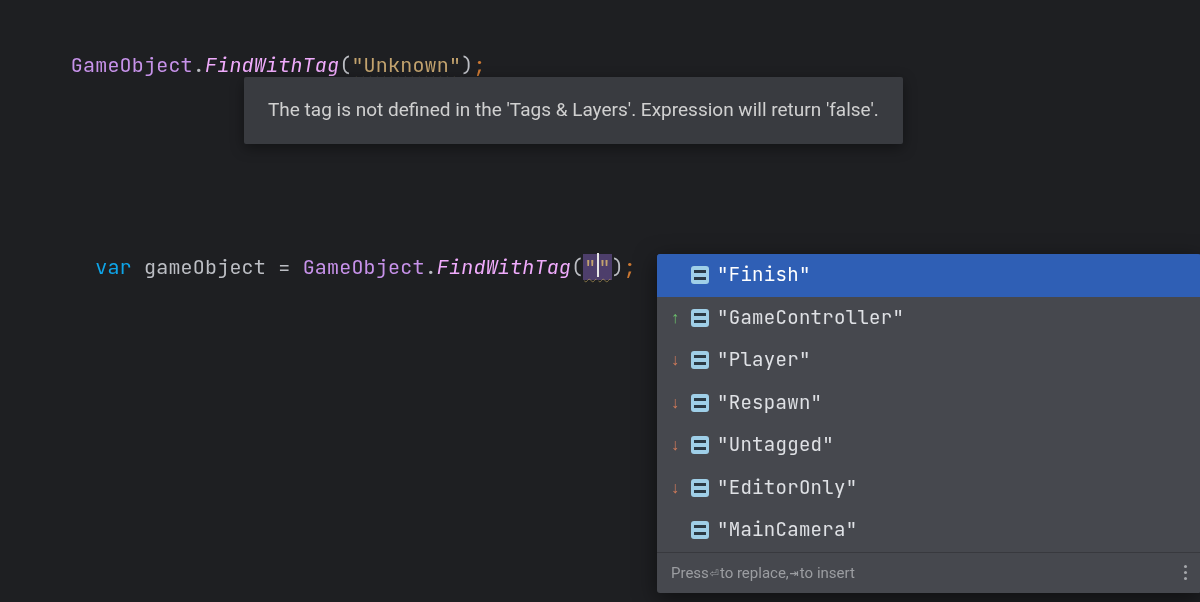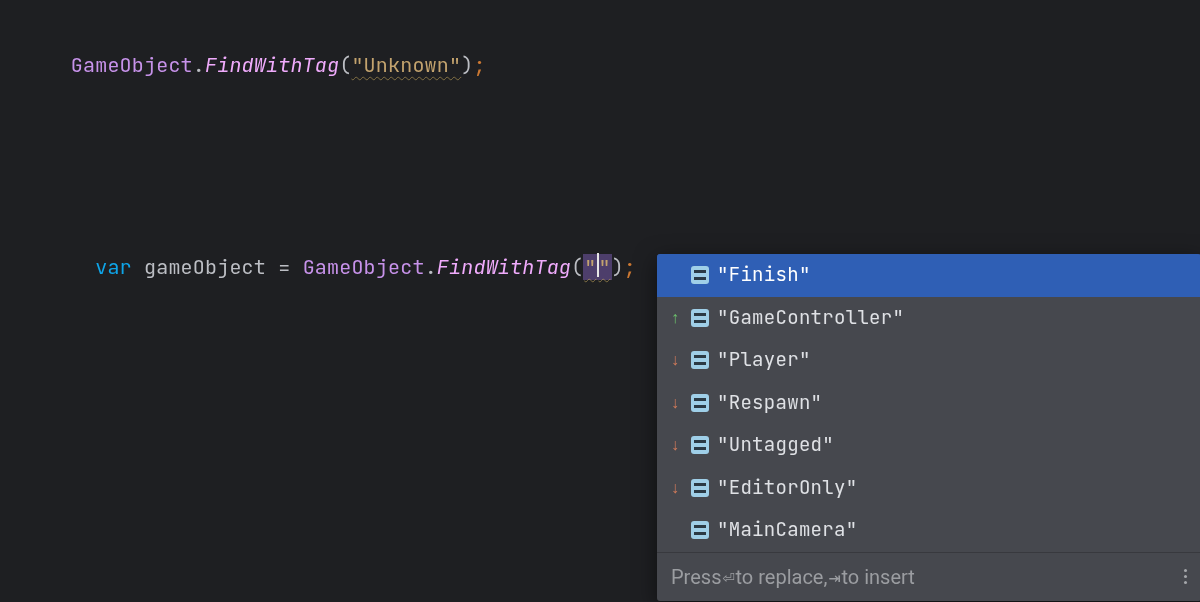--- a/index.html
+++ b/index.html
@@ -121,21 +121,21 @@
     letter-spacing: 0.3px;
   }
   .completion-item.selected .item-label { color: #ffffff; }
 
   .completion-footer {
     display: flex;
     align-items: center;
     justify-content: space-between;
     padding: 9px 12px 9px 14px;
     color: #9b9da1;
-    font-size: 20px;
+    font-size: 15px;
     border-top: 1px solid rgba(0,0,0,0.2);
   }
   .footer-text { display: flex; align-items: center; gap: 1px;}
   .key-glyph { font-family: monospace; }
   .dots {
     display: flex;
     flex-direction: column;
     gap: 3px;
     padding: 2px;
   }
@@ -144,20 +144,23 @@
   }
 </style>
 </head>
 <body>
 
 <div class="editor">
   <div class="code-line">
     <span class="t-type">GameObject</span><span class="t-dot">.</span><span class="t-method">FindWithTag</span><span class="t-paren">(</span><span class="t-string t-underline">"Unknown"</span><span class="t-paren">)</span><span class="t-semi">;</span>
   </div>
 
+  <div class="tooltip">
+    <span>The tag is not defined in the 'Tags &amp; Layers'. Expression will return 'false'.</span>
+  </div>
 
   <div class="second-line-wrap">
     <div class="code-line">
       <span class="t-keyword">var</span><span> </span><span class="t-var">gameObject</span><span> </span><span class="t-op">=</span><span> </span><span class="t-type">GameObject</span><span class="t-dot">.</span><span class="t-method">FindWithTag</span><span class="t-paren">(</span><span class="caret-box"><span class="caret-quote t-underline">"</span><span class="caret-line"></span><span class="caret-quote t-underline">"</span></span><span class="t-paren">)</span><span class="t-semi">;</span>
     </div>
 
     <div class="completion">
       <div class="completion-list">
         <div class="completion-item selected">
           <span class="arrow-slot"></span>

